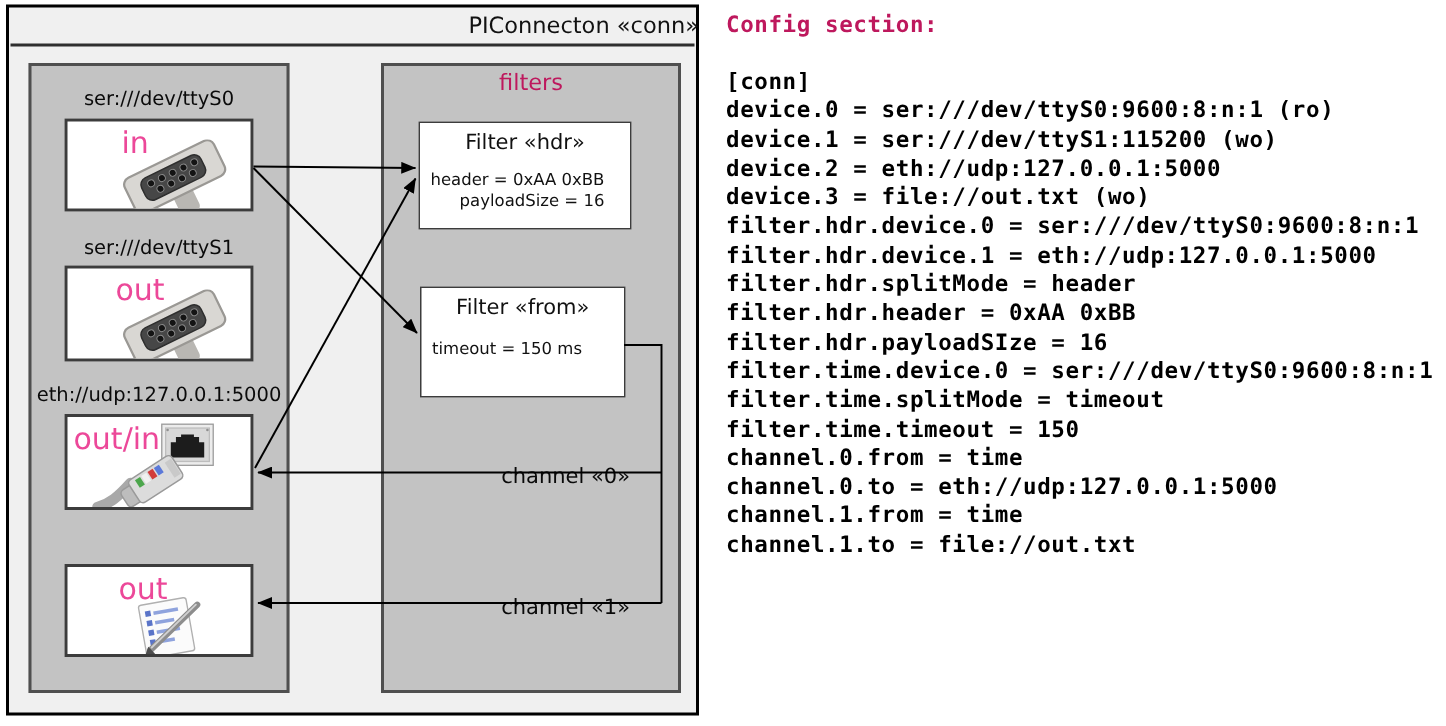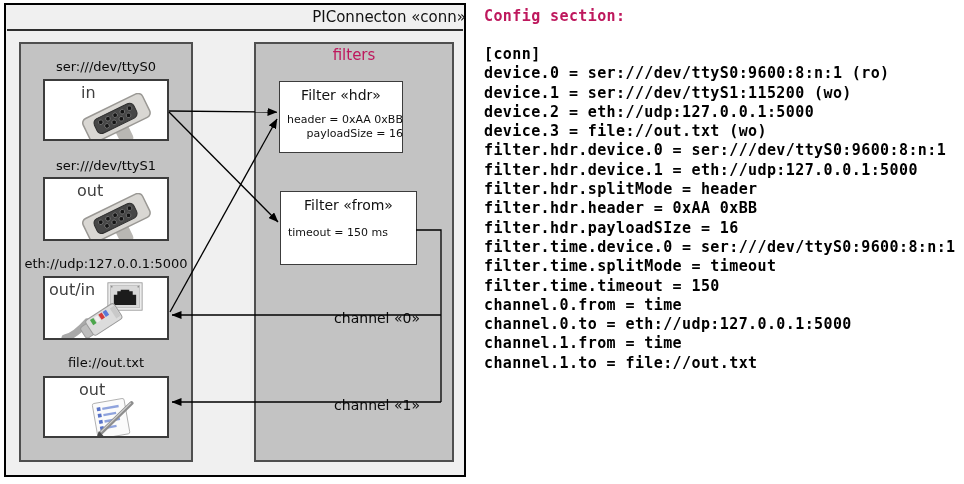--- a/index.html
+++ b/index.html
@@ -49,21 +49,21 @@
     left: 19px; width: 174px;
     text-align: center; font-size: 13px; color: #0a0a0a;
     white-space: nowrap;
   }
   .dev-box {
     left: 43px; width: 126px;
     background: #ffffff;
     border: 2px solid #3c3c3c;
     overflow: hidden;
   }
-  .port-label { position: absolute; font-size: 16px; color: #404040; }
+  .port-label { position: absolute; font-size: 20px; color: #ec4899; }
 
   
   .filter-box {
     background: #ffffff;
     border: 1.5px solid #3c3c3c;
   }
   .filter-title {
     position: absolute; left: 0; width: 100%;
     text-align: center; font-size: 14px; color: #111;
   }
@@ -173,42 +173,41 @@
         <rect x="28" y="13" width="34" height="18" rx="3" fill="#dcdcdc" stroke="#9a9a9a"></rect>
         <rect x="33" y="15" width="4" height="6" fill="#4ca64c"></rect>
         <rect x="38" y="15" width="4" height="6" fill="#f0f0f0"></rect>
         <rect x="43" y="15" width="4" height="6" fill="#d23b3b"></rect>
         <rect x="48" y="15" width="4" height="6" fill="#5b79d9"></rect>
         <rect x="56" y="16" width="5" height="12" fill="#c9c9c9"></rect>
       </g>
     </svg>
   </div>
 
-  <div class="abs dev-label" style="top:355px">file://out.txt</div>
   <div class="abs dev-box" style="top:376px;height:62px">
     <span class="port-label" style="left:34px;top:2px">out</span>
     <svg class="abs" style="left:40px;top:15px" width="58" height="46" viewBox="0 0 62 50">
       <g transform="rotate(-10 30 26)">
         <rect x="10" y="8" width="35" height="39" rx="2" fill="#fbfbfb" stroke="#b0b0b0"></rect>
         <rect x="14" y="13" width="4" height="4" fill="#5a74c8"></rect>
         <rect x="20" y="14" width="18" height="2.6" fill="#8fa3dd"></rect>
         <rect x="14" y="20" width="4" height="4" fill="#5a74c8"></rect>
         <rect x="20" y="21" width="14" height="2.6" fill="#8fa3dd"></rect>
         <rect x="14" y="27" width="4" height="4" fill="#5a74c8"></rect>
         <rect x="20" y="28" width="17" height="2.6" fill="#8fa3dd"></rect>
         <rect x="14" y="34" width="4" height="4" fill="#5a74c8"></rect>
         <rect x="20" y="35" width="12" height="2.6" fill="#8fa3dd"></rect>
       </g>
       <path d="M16 44 L50 11" stroke="#8d8d8d" stroke-width="4.5" stroke-linecap="round"></path>
       <path d="M17 42 L49 11" stroke="#cfcfcf" stroke-width="1.4" stroke-linecap="round"></path>
       <path d="M12 49 l7.5 -2.5 -5 -5 z" fill="#4d4d4d"></path>
     </svg>
   </div>
 
-  <div class="abs filter-box" style="left:279px;top:81px;width:124px;height:72px">
+  <div class="abs filter-box" style="left:279px;top:81px;width:142px;height:72px">
     <div class="filter-title" style="top:5px">Filter «hdr»</div>
     <div class="filter-attrs" style="top:31px">header = 0xAA 0xBB
 payloadSize = 16</div>
   </div>
 
   <div class="abs filter-box" style="left:280px;top:191px;width:137px;height:74px">
     <div class="filter-title" style="top:5px">Filter «from»</div>
     <div class="filter-attrs" style="top:34px">timeout = 150 ms</div>
   </div>
 

